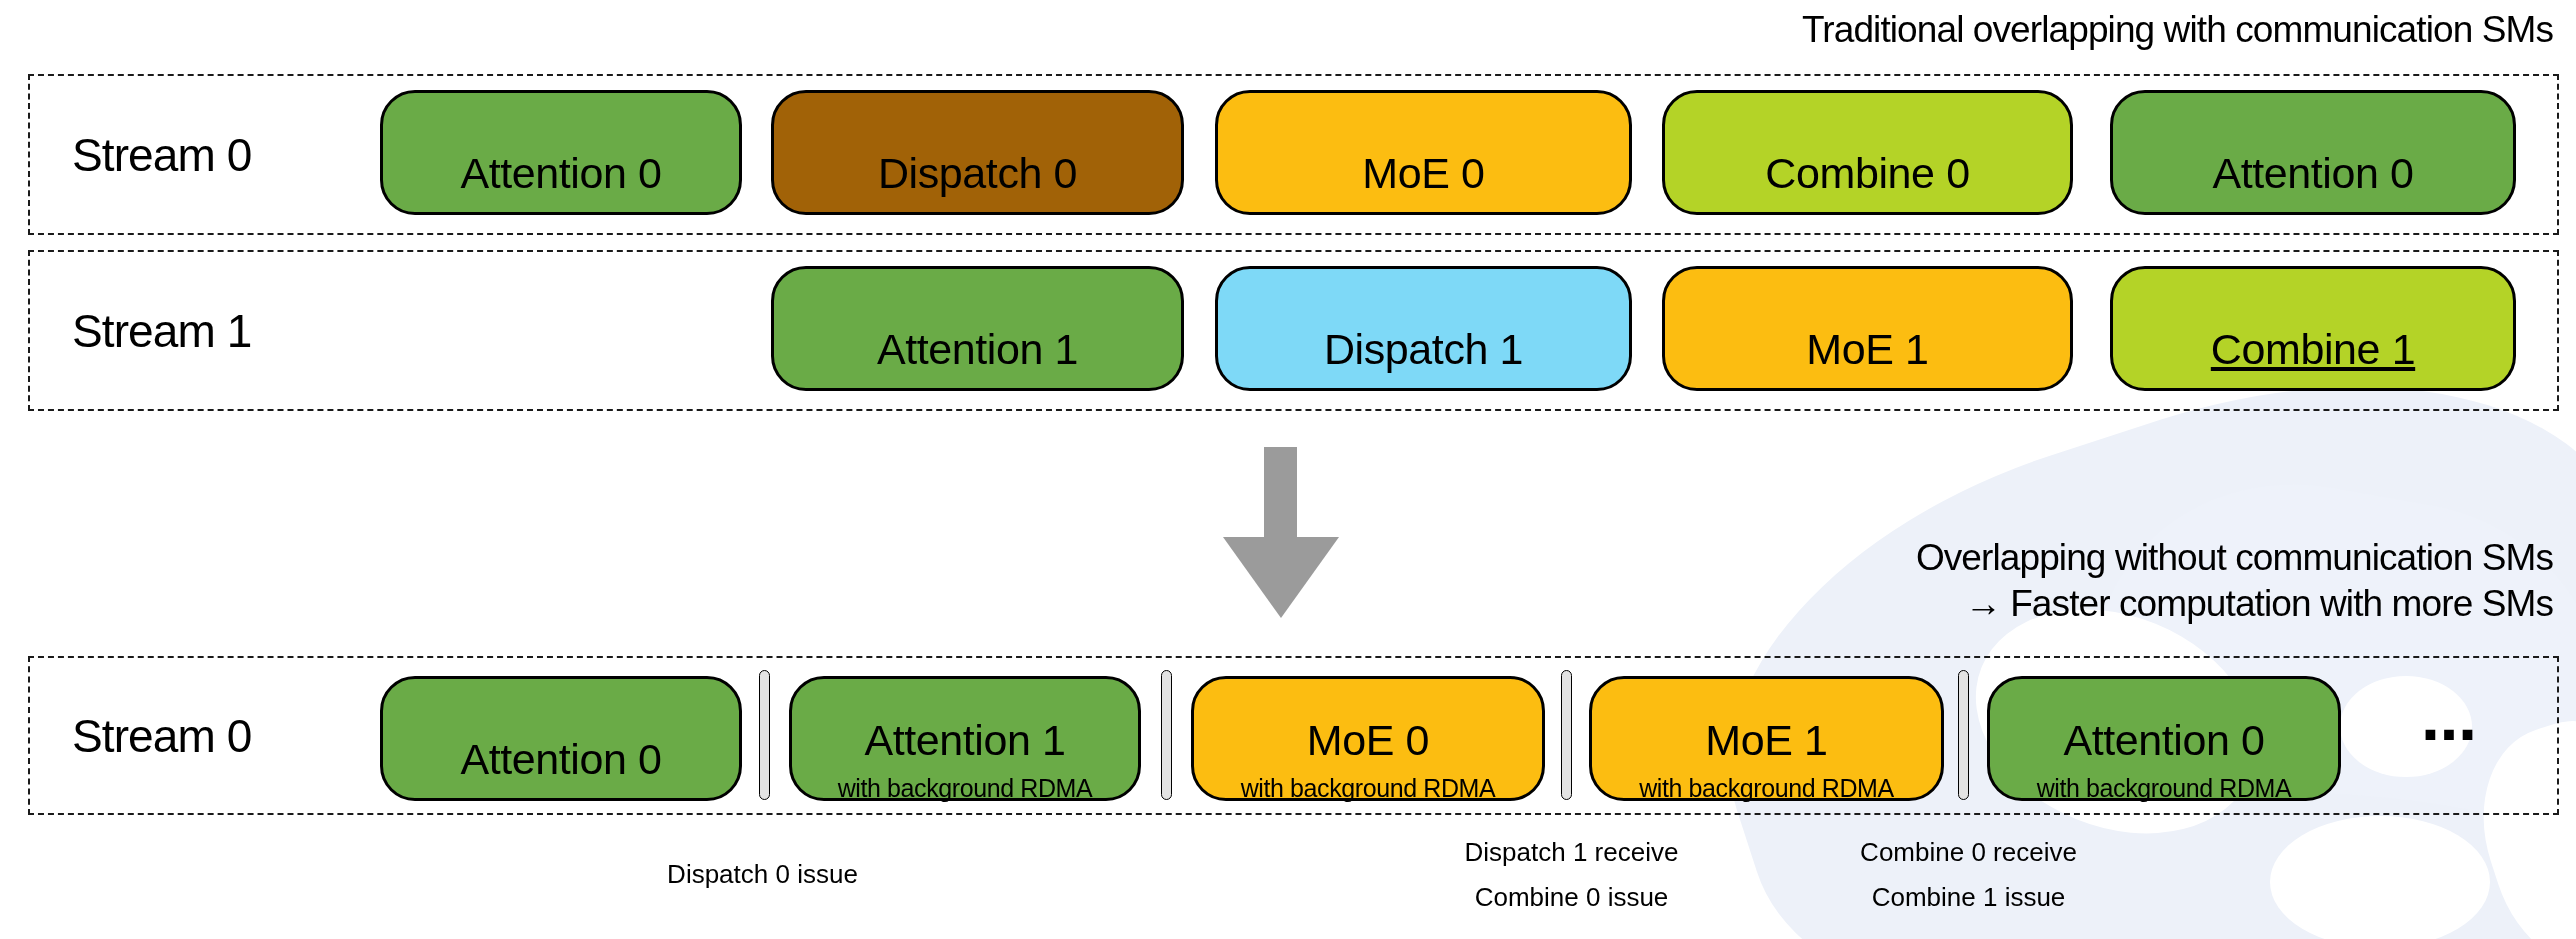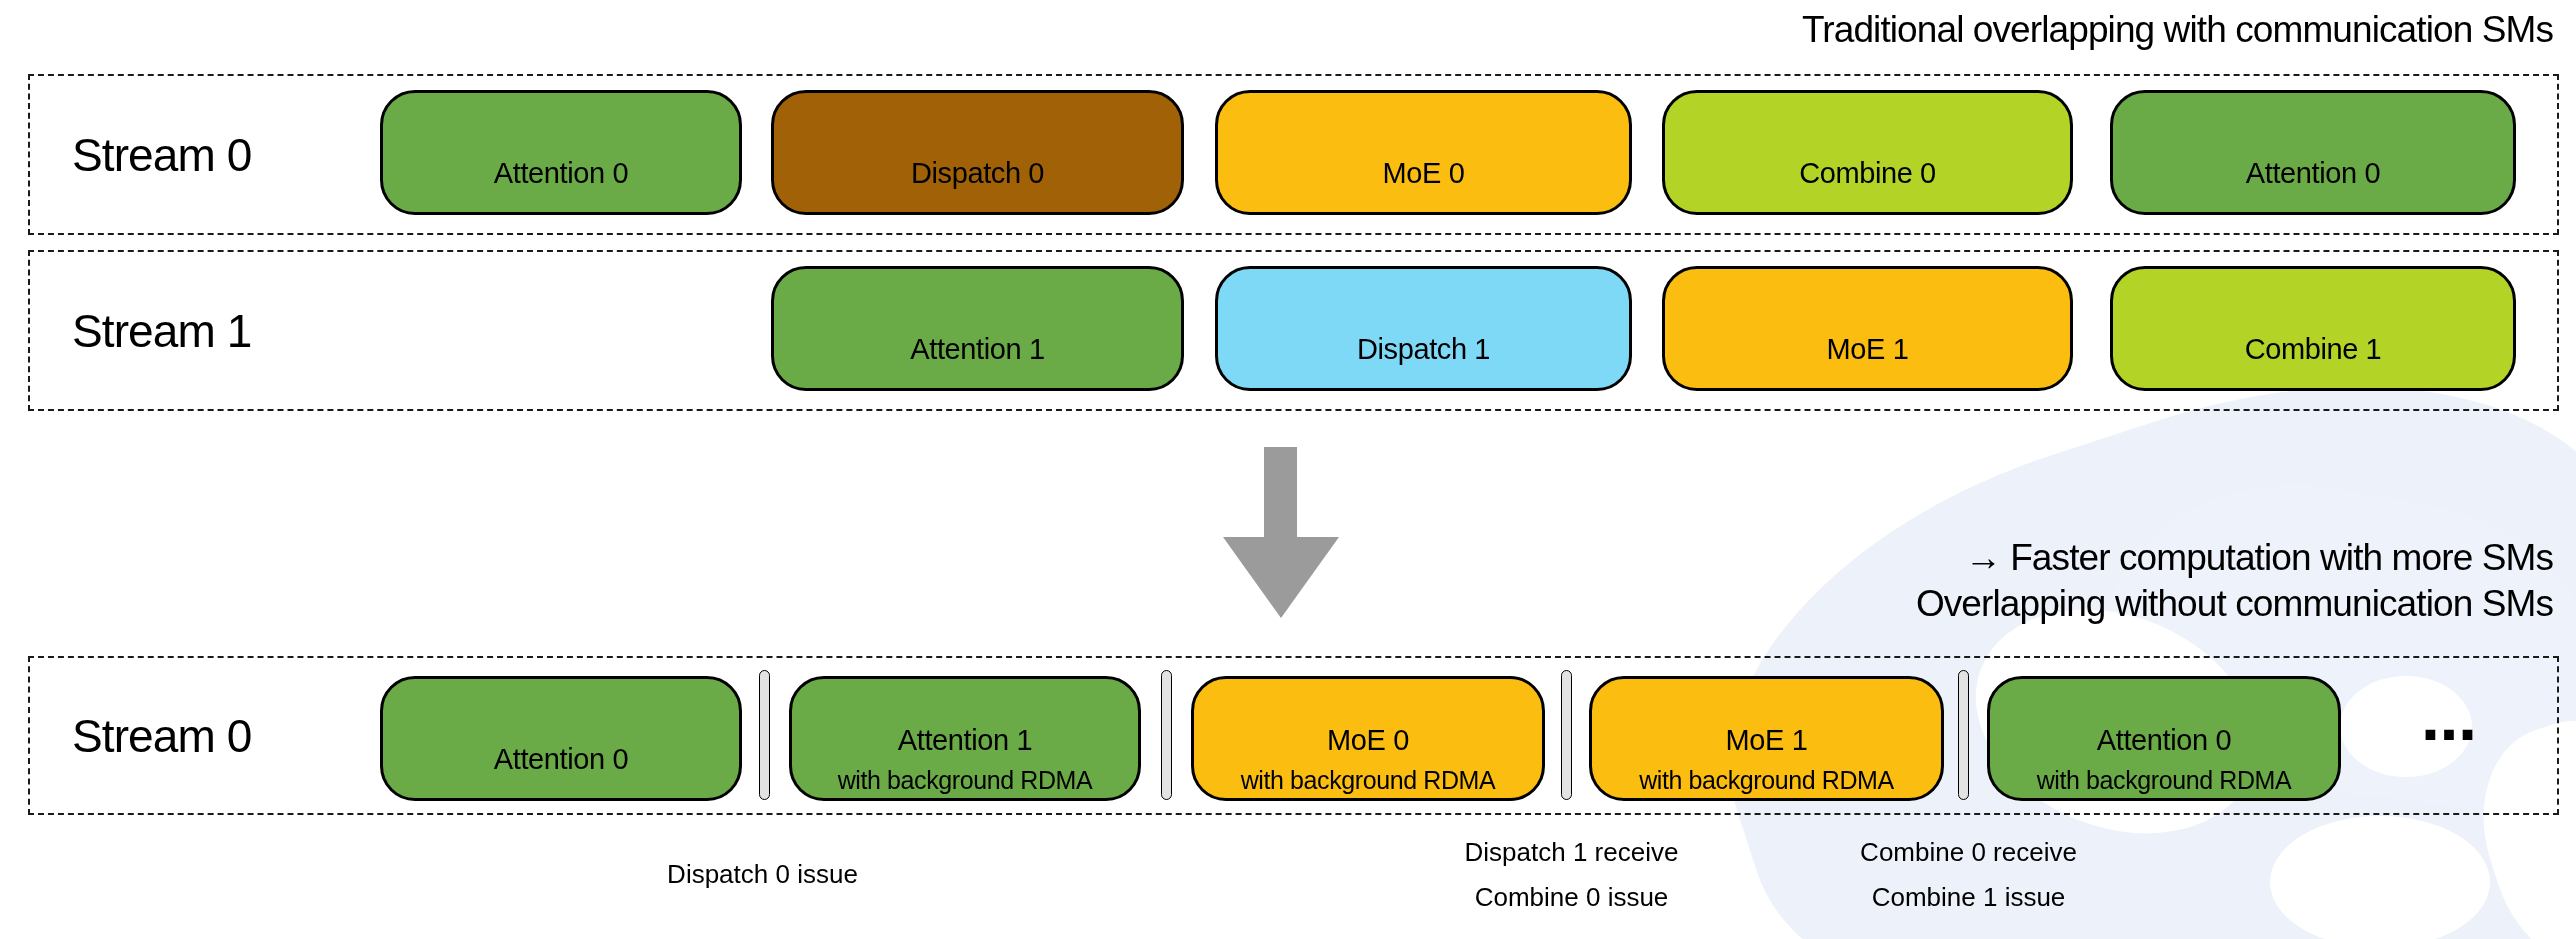--- a/index.html
+++ b/index.html
@@ -40,21 +40,21 @@
     position: absolute;
     box-sizing: border-box;
     border: 3.5px solid #000;
     border-radius: 35px;
     display: flex;
     flex-direction: column;
     align-items: center;
     justify-content: center;
     text-align: center;
   }
-  .box .lbl { font-size: 29px; letter-spacing: -0.4px; white-space: nowrap; margin-top: 42px; }
+  .box .lbl { font-size: 43px; letter-spacing: -0.4px; white-space: nowrap; margin-top: 42px; }
   .box .sub { font-size: 25px; letter-spacing: -0.4px; margin-top: 9px; white-space: nowrap; }
   .row12 { top: 14px; height: 125px; }
   .row3  { top: 17.6px; height: 125px; }
   
   .sep {
     position: absolute;
     top: 12.3px;
     width: 10.6px;
     height: 130px;
     box-sizing: border-box;
@@ -154,31 +154,31 @@
     <div class="stream-label">Stream 1</div>
     <div class="box row12" style="left: 741px; width: 413px; background: rgb(106, 171, 71);">
       <div class="lbl">Attention 1</div>
     </div>
     <div class="box row12" style="left: 1185px; width: 417px; background: rgb(126, 217, 247);">
       <div class="lbl">Dispatch 1</div>
     </div>
     <div class="box row12" style="left: 1632px; width: 411px; background: rgb(252, 189, 17);">
       <div class="lbl">MoE 1</div>
     </div>
-    <div class="box row12" style="left: 2080px; width: 406px; background: rgb(180, 211, 39);">
+    <div class="box row12" style="left: 2080px; width: 406px; background: rgb(180, 211, 39); text-decoration: underline;">
       <div class="lbl">Combine 1</div>
     </div>
   </div>
 
   <div class="arrow-shaft" style="background: rgb(155, 155, 155);"></div>
   <div class="arrow-head" style="border-top-color: rgb(155, 155, 155);"></div>
 
   <div class="title" id="title-overlap">
+    <div>Overlapping without communication SMs</div>
     <div>→ Faster computation with more SMs</div>
-    <div>Overlapping without communication SMs</div>
   </div>
 
   <div class="stream-row" style="top:656px; height:155px;">
     <div class="stream-label">Stream 0</div>
 
     <div class="box row3" style="left: 350px; width: 362px; background: rgb(106, 171, 71);">
       <div class="lbl">Attention 0</div>
     </div>
     <div class="sep" style="left: 729px; background: rgb(227, 227, 227);"></div>
     <div class="box row3" style="left: 759px; width: 352px; background: rgb(106, 171, 71);">

